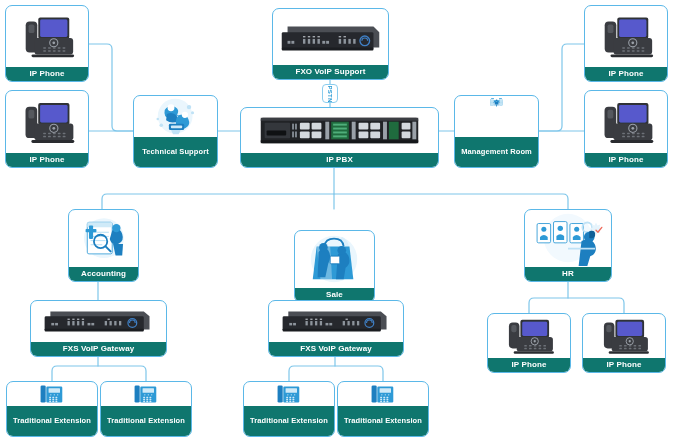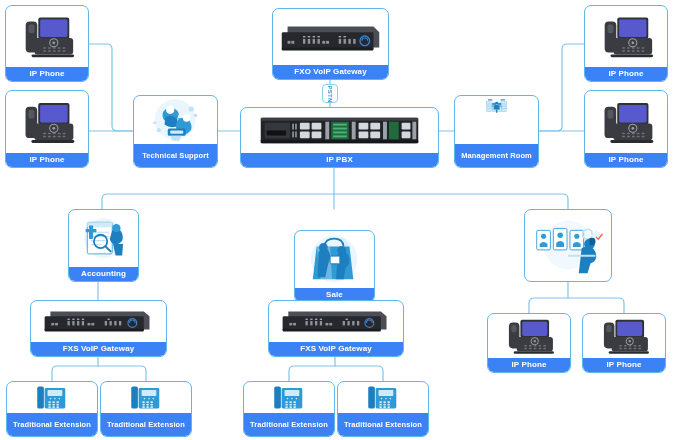--- a/index.html
+++ b/index.html
@@ -5,25 +5,25 @@
   html,body{margin:0;padding:0;background:#ffffff;}
   body{font-family:"Liberation Sans",sans-serif;}
   #canvas{position:relative;width:673px;height:440px;background:#ffffff;overflow:hidden;}
   #links{position:absolute;left:0;top:0;width:673px;height:440px;}
 
   .node{position:absolute;box-sizing:border-box;border:1px solid #5bb8e8;
         border-radius:7px;background:#ffffff;overflow:hidden;
         display:flex;flex-direction:column;}
   .node .art{flex:1 1 auto;position:relative;overflow:hidden;}
   .node .art svg{position:absolute;left:0;top:0;width:100%;height:100%;}
-  .node .cap{flex:0 0 auto;background:#3b82f6;color:#ffffff;text-align:center;
+  .node .cap{flex:0 0 auto;background:#0f766e;color:#ffffff;text-align:center;
              font-weight:bold;letter-spacing:.1px;line-height:1;
              display:flex;align-items:center;justify-content:center;}
 
-  .cap-s{font-size:7.5px;height:23px;}
+  .cap-s{font-size:7.5px;height:30px;}
   .cap-m{font-size:8px;height:14px;}
 
   .pstn{position:absolute;box-sizing:border-box;border:1px solid #8ccdee;
         border-radius:4px;background:#ffffff;
         display:flex;align-items:center;justify-content:center;}
   .pstn span{font-size:6px;font-weight:bold;color:#2a9ad4;
              transform:rotate(90deg);white-space:nowrap;letter-spacing:.3px;}
 </style>
 </head>
 <body>
@@ -177,21 +177,21 @@
             <rect x="35" y="28" width="2.5" height="1.4"></rect>
           <rect x="40" y="28" width="2.5" height="1.4"></rect>
             <rect x="45" y="28" width="2.5" height="1.4"></rect>
           <rect x="67" y="28" width="2.5" height="1.4"></rect>
             <rect x="72" y="28" width="2.5" height="1.4"></rect>
         </g>
         <circle cx="94" cy="33" r="5" fill="none" stroke="#3f7fc4" stroke-width="1.4"></circle>
         <path d="M91 33 a3 3 0 0 1 6 0" fill="none" stroke="#3f7fc4" stroke-width="1.2"></path>
       </svg>
     </div>
-    <div class="cap cap-m">FXO VoIP Gateway</div>
+    <div class="cap cap-m">FXO VoIP Support</div>
   </div>
 
   <div class="node" style="left:240px;top:107px;width:199px;height:61px;">
     <div class="art">
       <svg viewBox="0 0 177 46" preserveAspectRatio="xMidYMid meet">
         <rect x="8" y="10" width="161" height="26" rx="2" fill="#212326"></rect>
         <rect x="8" y="10" width="161" height="3" fill="#3b3e43"></rect>
         <rect x="8" y="33" width="161" height="3" fill="#15171a"></rect>
 
         <rect x="12" y="15" width="26" height="16" rx="1" fill="#34373c"></rect>
@@ -393,20 +393,21 @@
         </g>
         <circle cx="64" cy="18" r="5" fill="none" stroke="#bfe2f6" stroke-width="2"></circle>
         <path d="M73 13 l1.5 3 3-1 -1 3 3 1.5 -3 1.5 1 3 -3-1 -1.5 3 -1.5-3 -3 1 1-3 -3-1.5 3-1.5 -1-3 3 1z" fill="#e6f4fc"></path>
         <path d="M58 32 q10-5 14 4 q3 9-5 12 l-3 10 h-9z" fill="#1d7fc0"></path>
         <circle cx="66" cy="28" r="5.5" fill="#1d7fc0"></circle>
         <path d="M66 22 q7-2 6 5 q-1 3-6 2z" fill="#0f5f97"></path>
         <path d="M44 40 h28" stroke="#bfe2f6" stroke-width="2" fill="none"></path>
         <path d="M73 21 l2 2 4-5" stroke="#f06a5a" stroke-width="1.4" fill="none" stroke-linecap="round"></path>
       </svg>
     </div>
+    <div class="cap cap-m">HR</div>
   </div>
 
   <div class="node" style="left:30px;top:300px;width:137px;height:57px;">
     <div class="art">
       <svg viewBox="0 0 137 43" preserveAspectRatio="xMidYMid meet">
         <path d="M18 11 h98 l6 5 v14 h-104z" fill="#4b4e54"></path>
         <rect x="12" y="16" width="104" height="15" rx="1.5" fill="#26282d"></rect>
         <rect x="12" y="29" width="104" height="3" rx="1" fill="#1b1d21"></rect>
         <g fill="#8d949c">
           <rect x="19" y="23" width="3" height="2.6"></rect>

